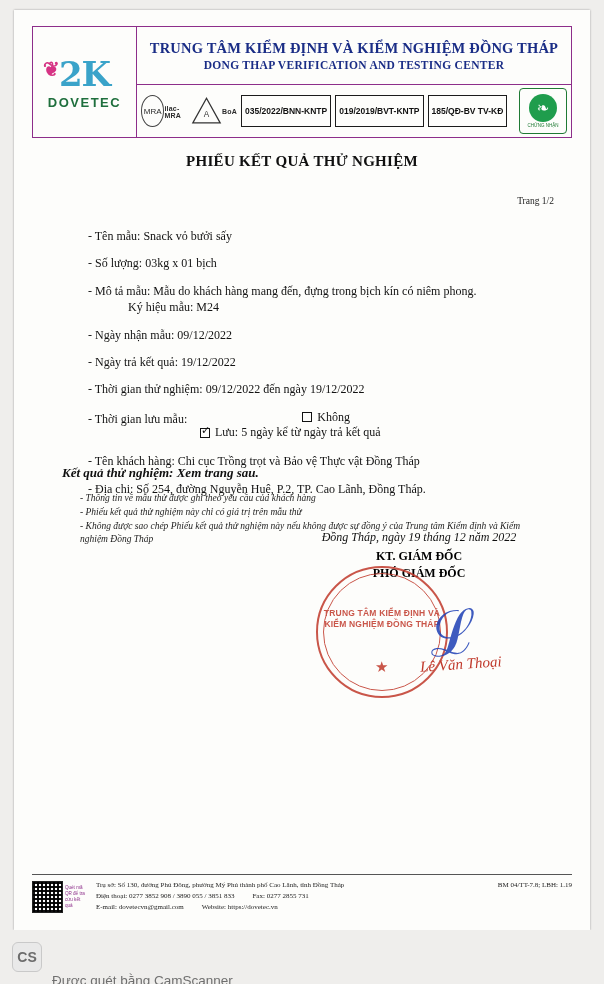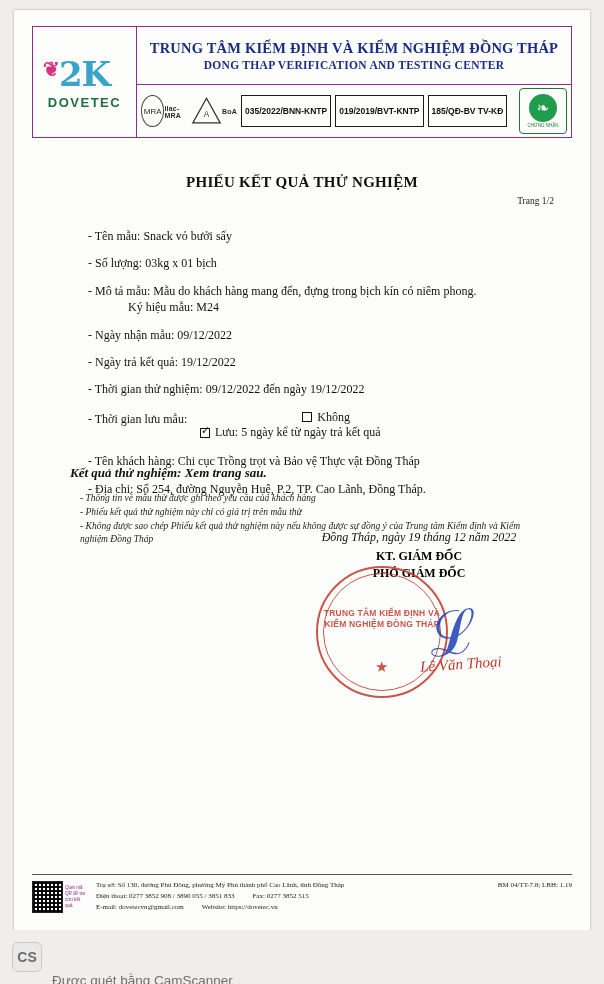--- a/index.html
+++ b/index.html
@@ -175,21 +175,21 @@
   }
   .eco-txt {
     font-size: 4.5px;
     color: #1f7a34;
     font-family: "Liberation Sans", sans-serif;
     margin-top: 1px;
   }
   
   .doc-title {
     position: absolute;
-    left: 0; top: 164px;
+    left: 0; top: 143px;
     width: 576px;
     text-align: center;
     font-size: 15px;
     font-weight: bold;
     color: #101010;
     letter-spacing: .3px;
   }
   .doc-no {
     position: absolute;
     left: 0; top: 178px;
@@ -240,21 +240,21 @@
     position: absolute;
     left: 0px;
     top: -4px;
     font-size: 11px;
     line-height: 1;
     color: #111;
   }
   .gap-opt { margin-left: 112px; }
   .result-line {
     position: absolute;
-    left: 56px;
+    left: 48px;
     top: 455px;
     font-size: 13px;
     font-style: italic;
     font-weight: bold;
     color: #101010;
   }
   .notes {
     position: absolute;
     left: 66px;
     top: 482px;
@@ -564,21 +564,21 @@
 
     <div class="footer">
       <div class="qr">
         <div class="qr-img"></div>
         <div class="qr-note">Quét mã QR để tra cứu kết quả</div>
       </div>
       <div class="foot-text">
         <div>Trụ sở: Số 130, đường Phú Đông, phường Mỹ Phú thành phố Cao Lãnh, tỉnh Đồng Tháp</div>
         <div class="foot-cols">
           <span>Điện thoại: 0277  3852 908 / 3890 055 / 3851 833</span>
-          <span>Fax: 0277  3852 515</span>
+          <span>Fax: 0277  2855 731</span>
         </div>
         <div class="foot-cols">
           <span>E-mail: dovetecvn@gmail.com</span>
           <span>Website: https://dovetec.vn</span>
         </div>
       </div>
       <div class="foot-code">BM 04/TT-7.8; LBH: 1.19</div>
     </div>
 
   </div>

